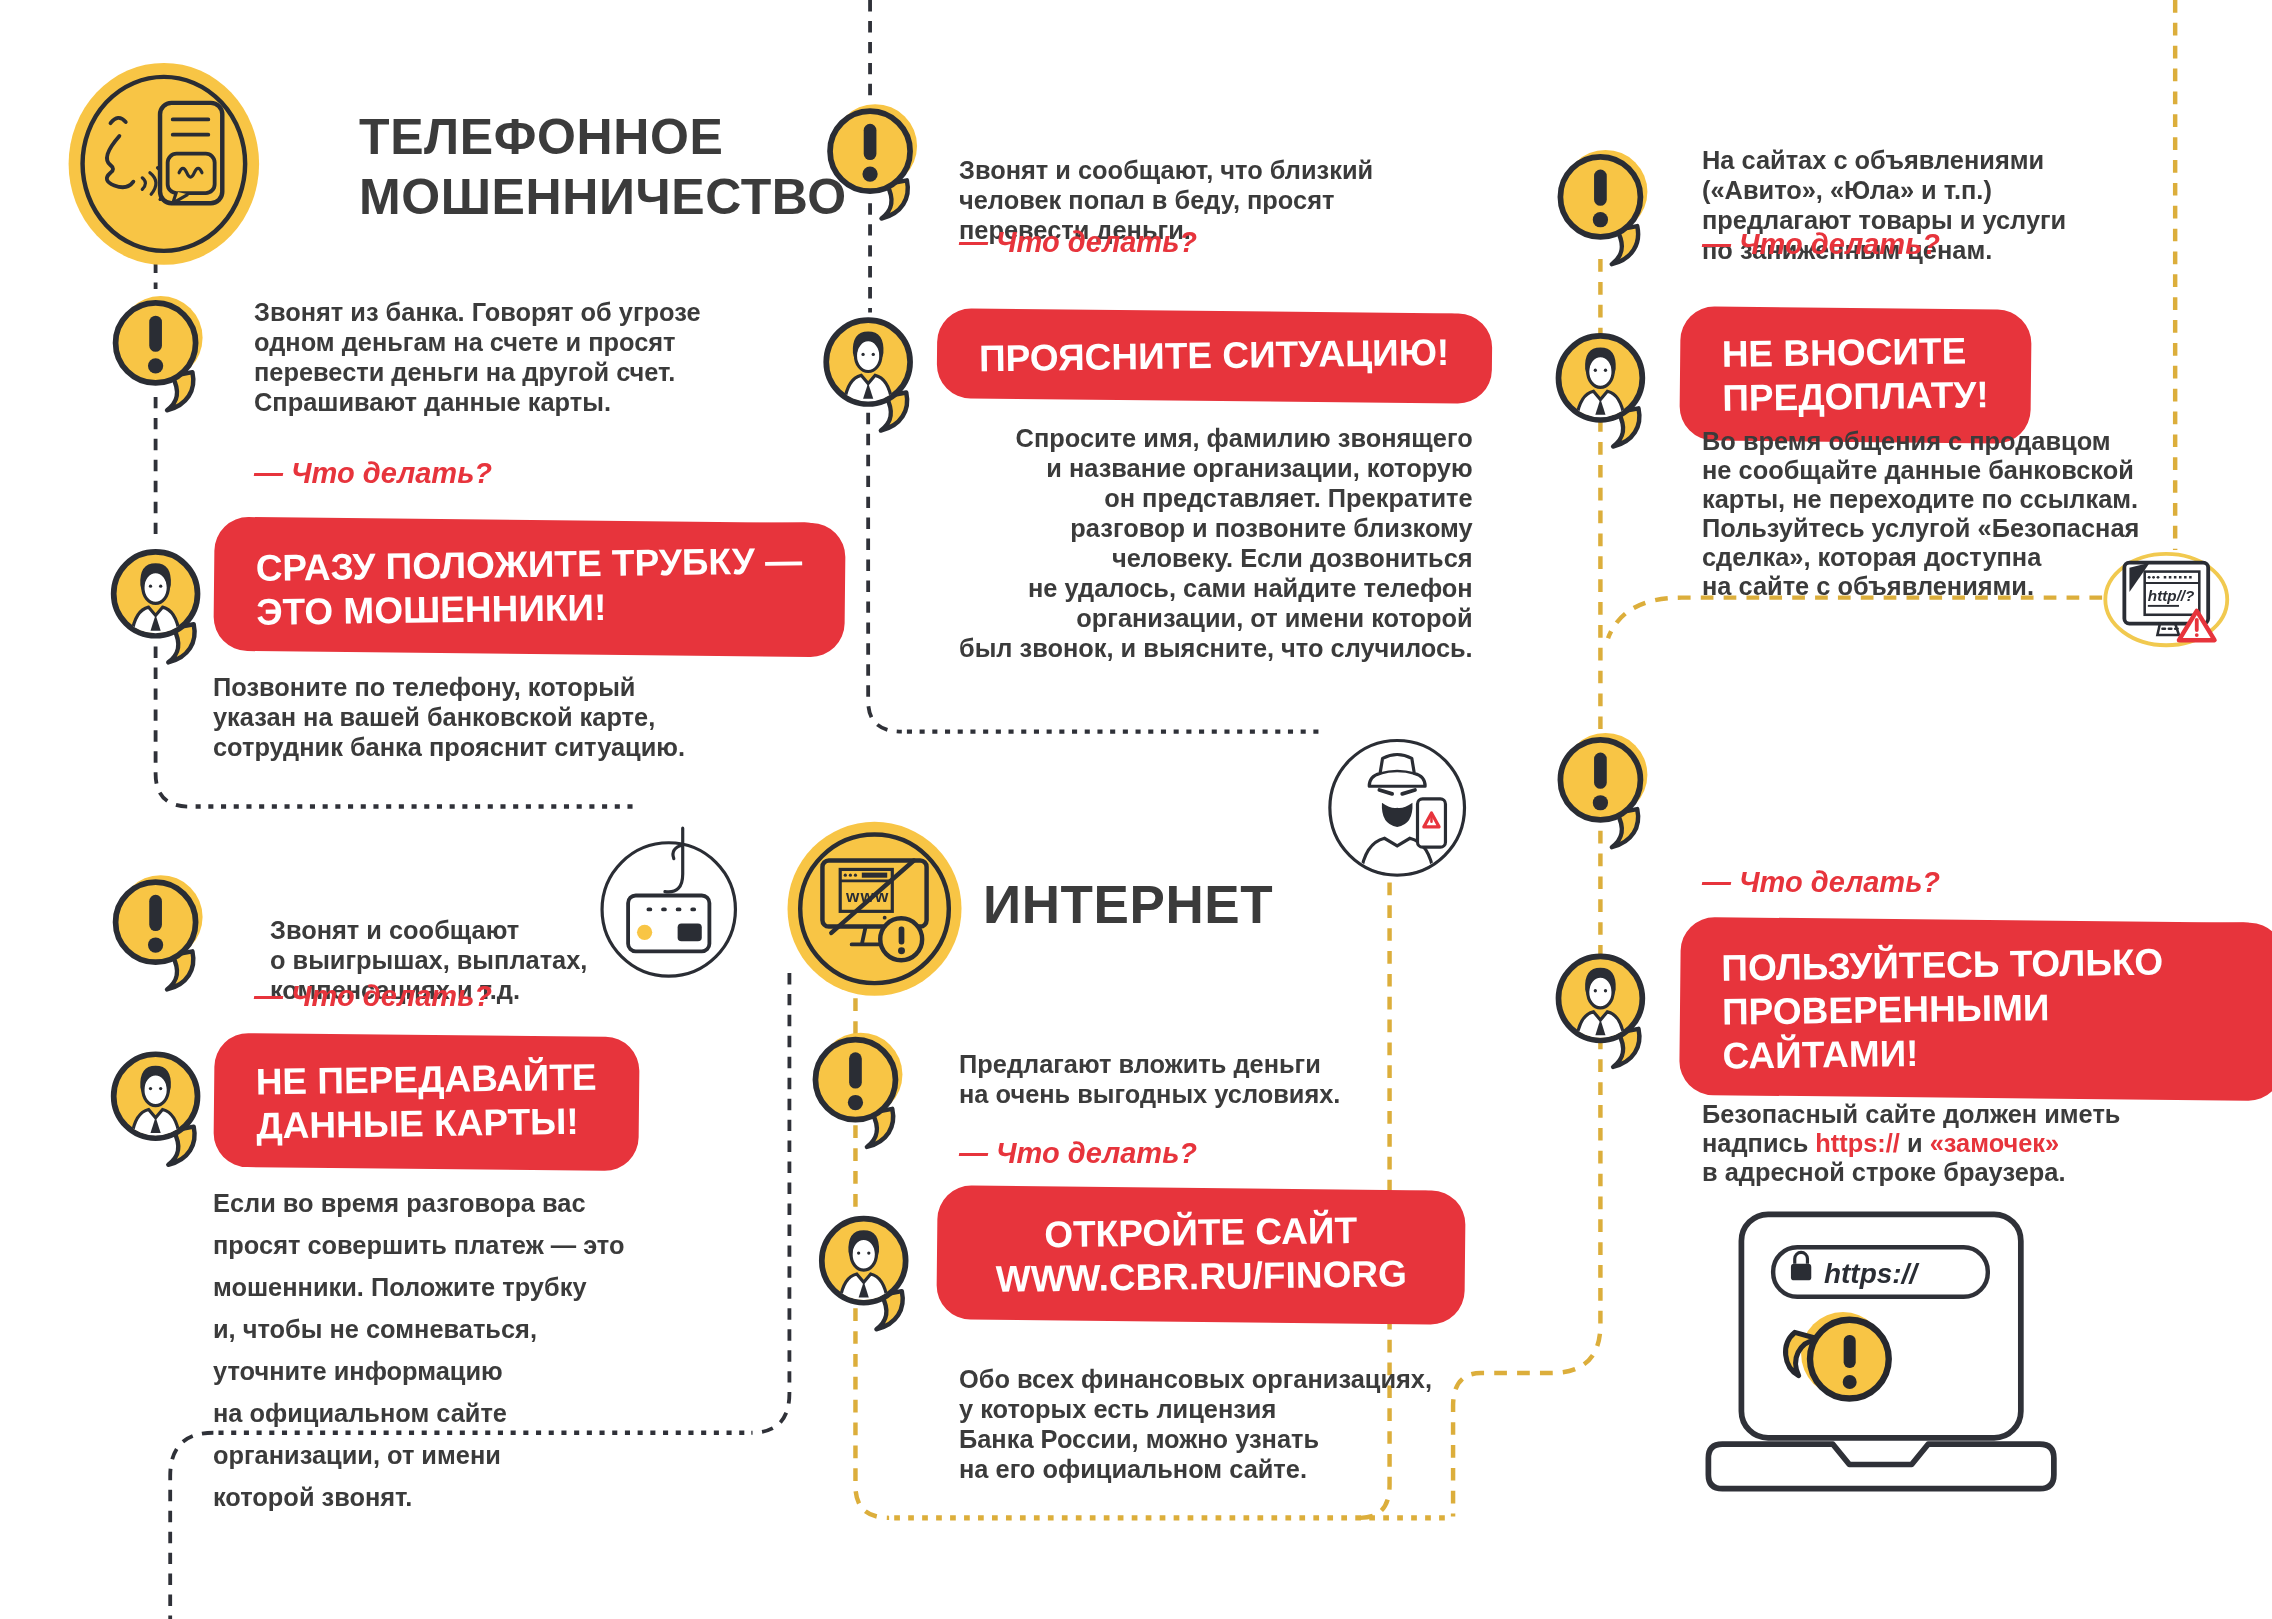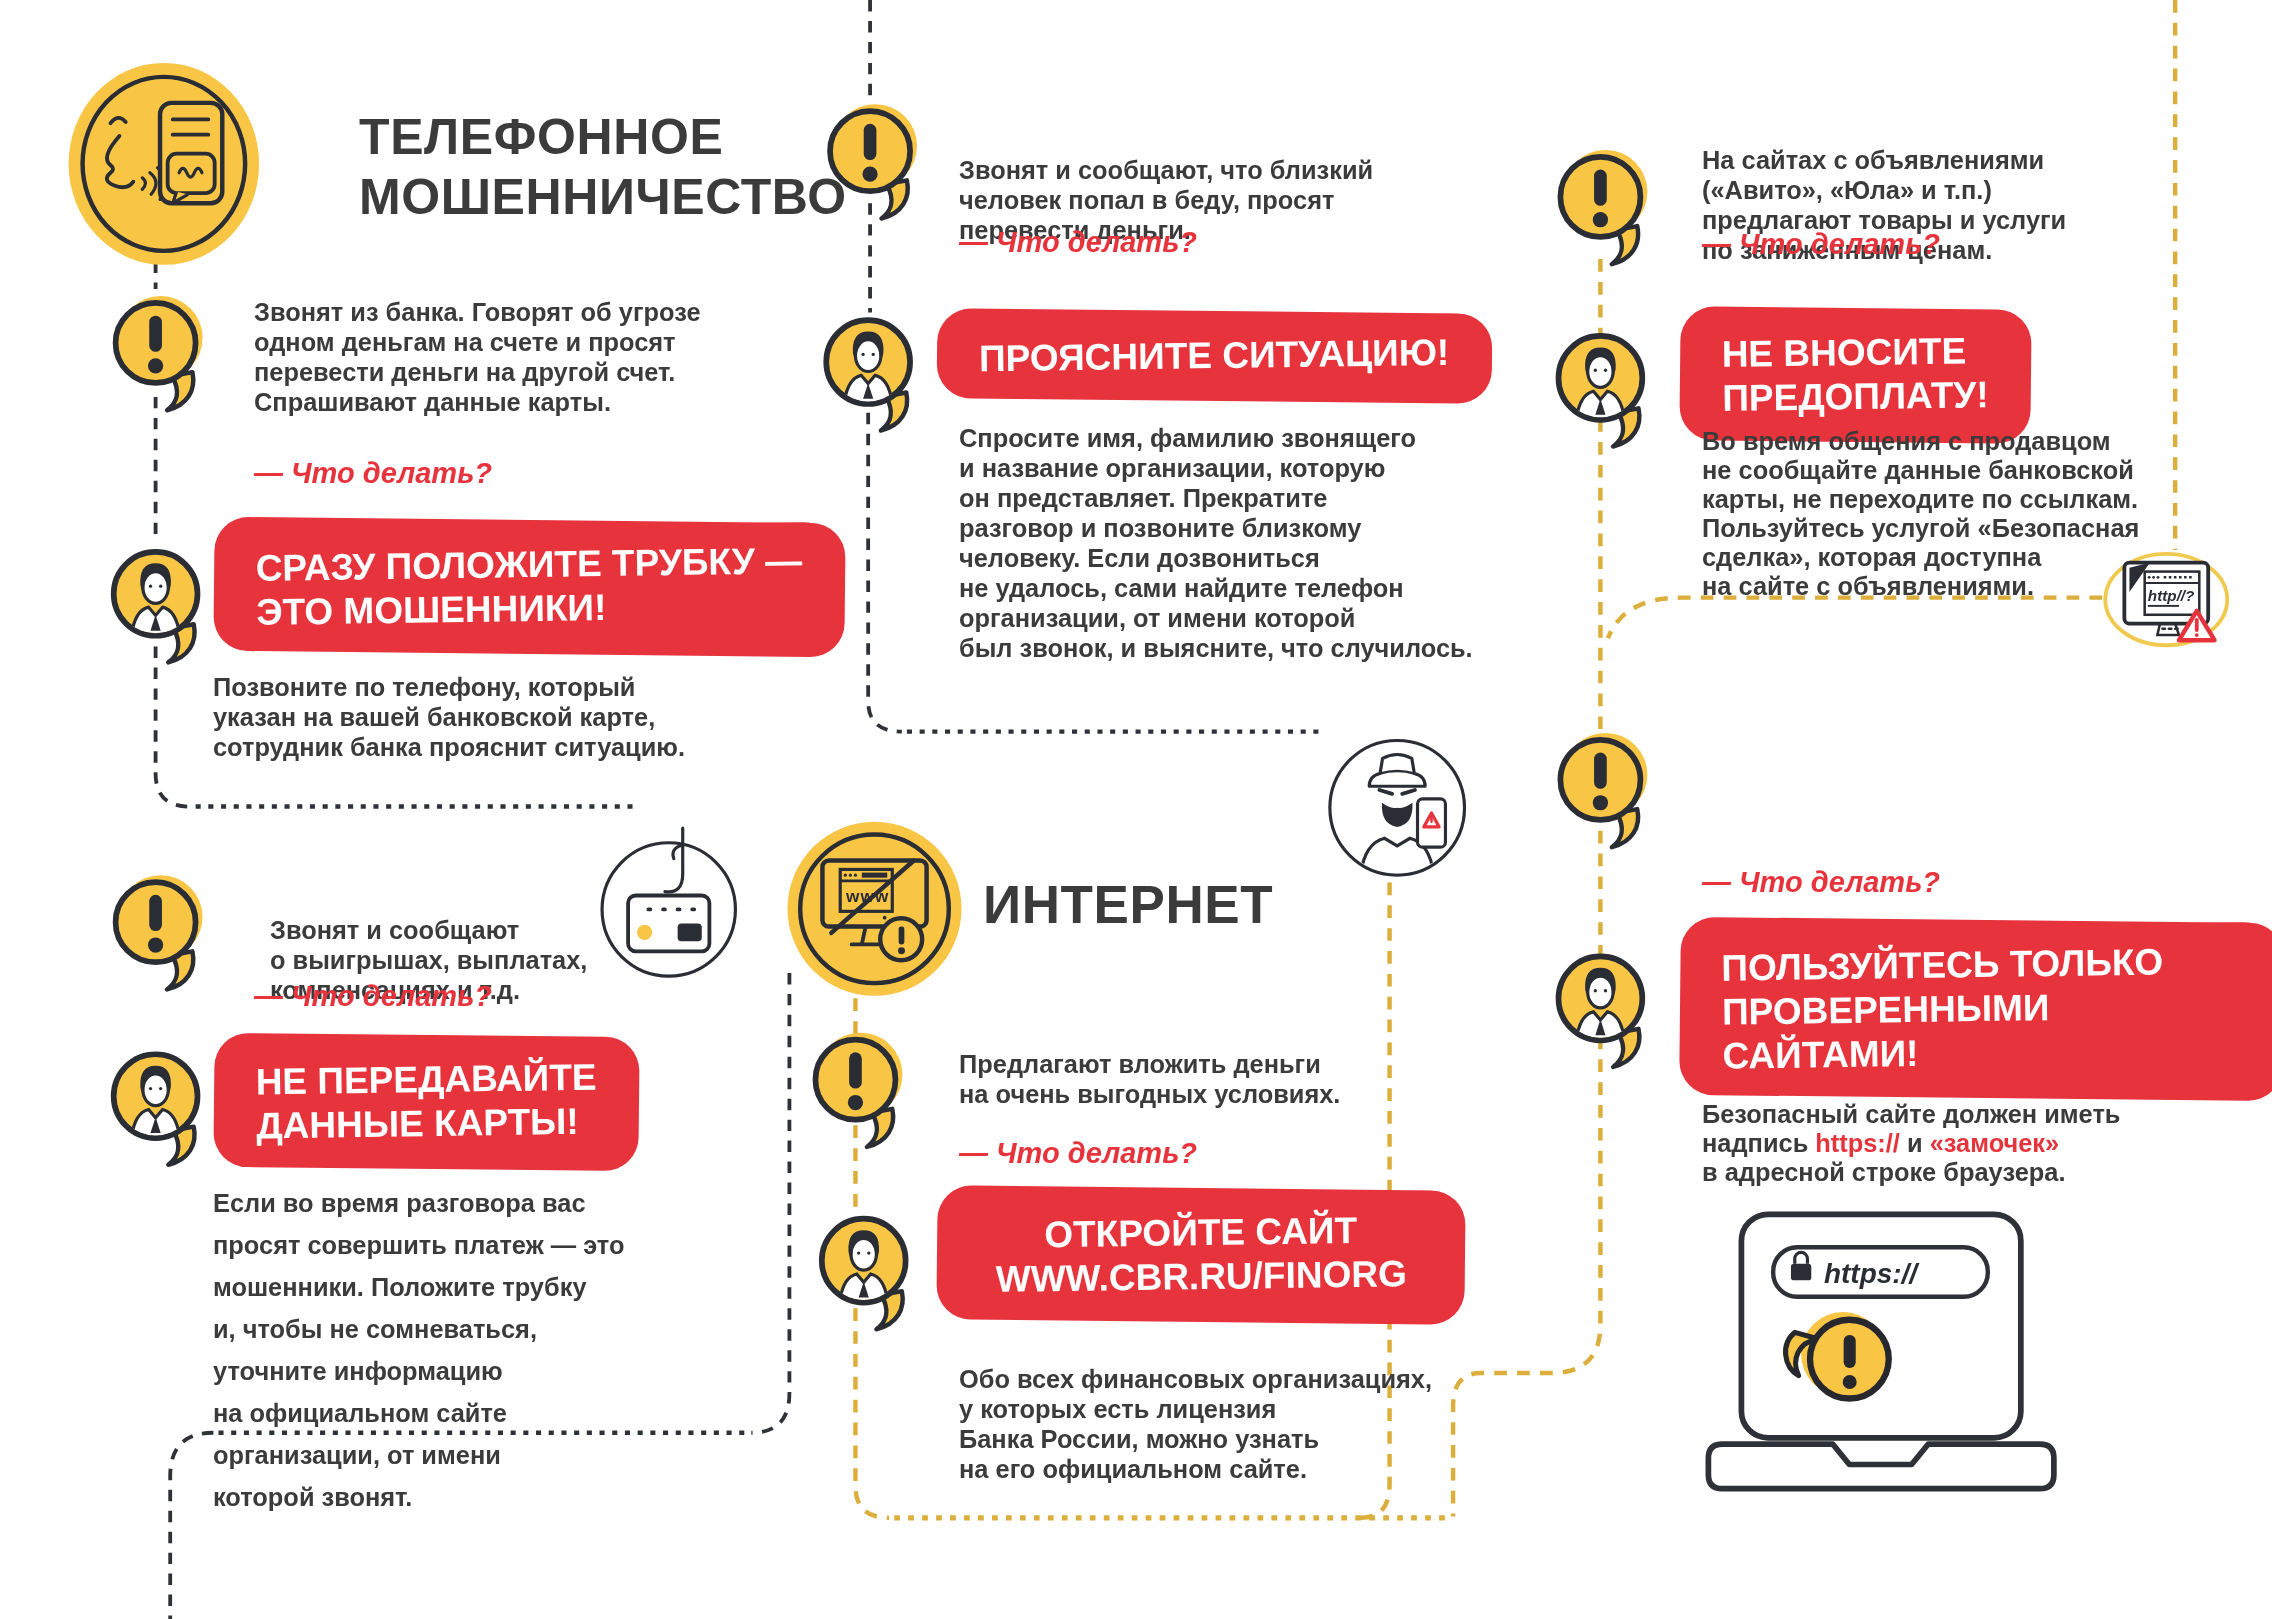--- a/index.html
+++ b/index.html
@@ -322,21 +322,21 @@
 уточните информацию
 на официальном сайте
 организации, от имени
 которой звонят.</div>
 
   <div class="para" style="left:959px;top:107px;margin-top:48px;">Звонят и сообщают, что близкий
 человек попал в беду, просят
 перевести деньги.</div>
   <div class="wtd" style="left:959px;top:227px;">— Что делать?</div>
   <div class="badge" style="left:947px;top:317px;">ПРОЯСНИТЕ СИТУАЦИЮ!</div>
-  <div class="para" style="left:959px;top:423px;">Спросите имя, фамилию звонящего
+  <div class="para" style="left:959px;top:423px;text-align:right;">Спросите имя, фамилию звонящего
 и название организации, которую
 он представляет. Прекратите
 разговор и позвоните близкому
 человеку. Если дозвониться
 не удалось, сами найдите телефон
 организации, от имени которой
 был звонок, и выясните, что случилось.</div>
 
   <div class="h1 internet" style="left:983px;top:875px;">ИНТЕРНЕТ</div>
 

